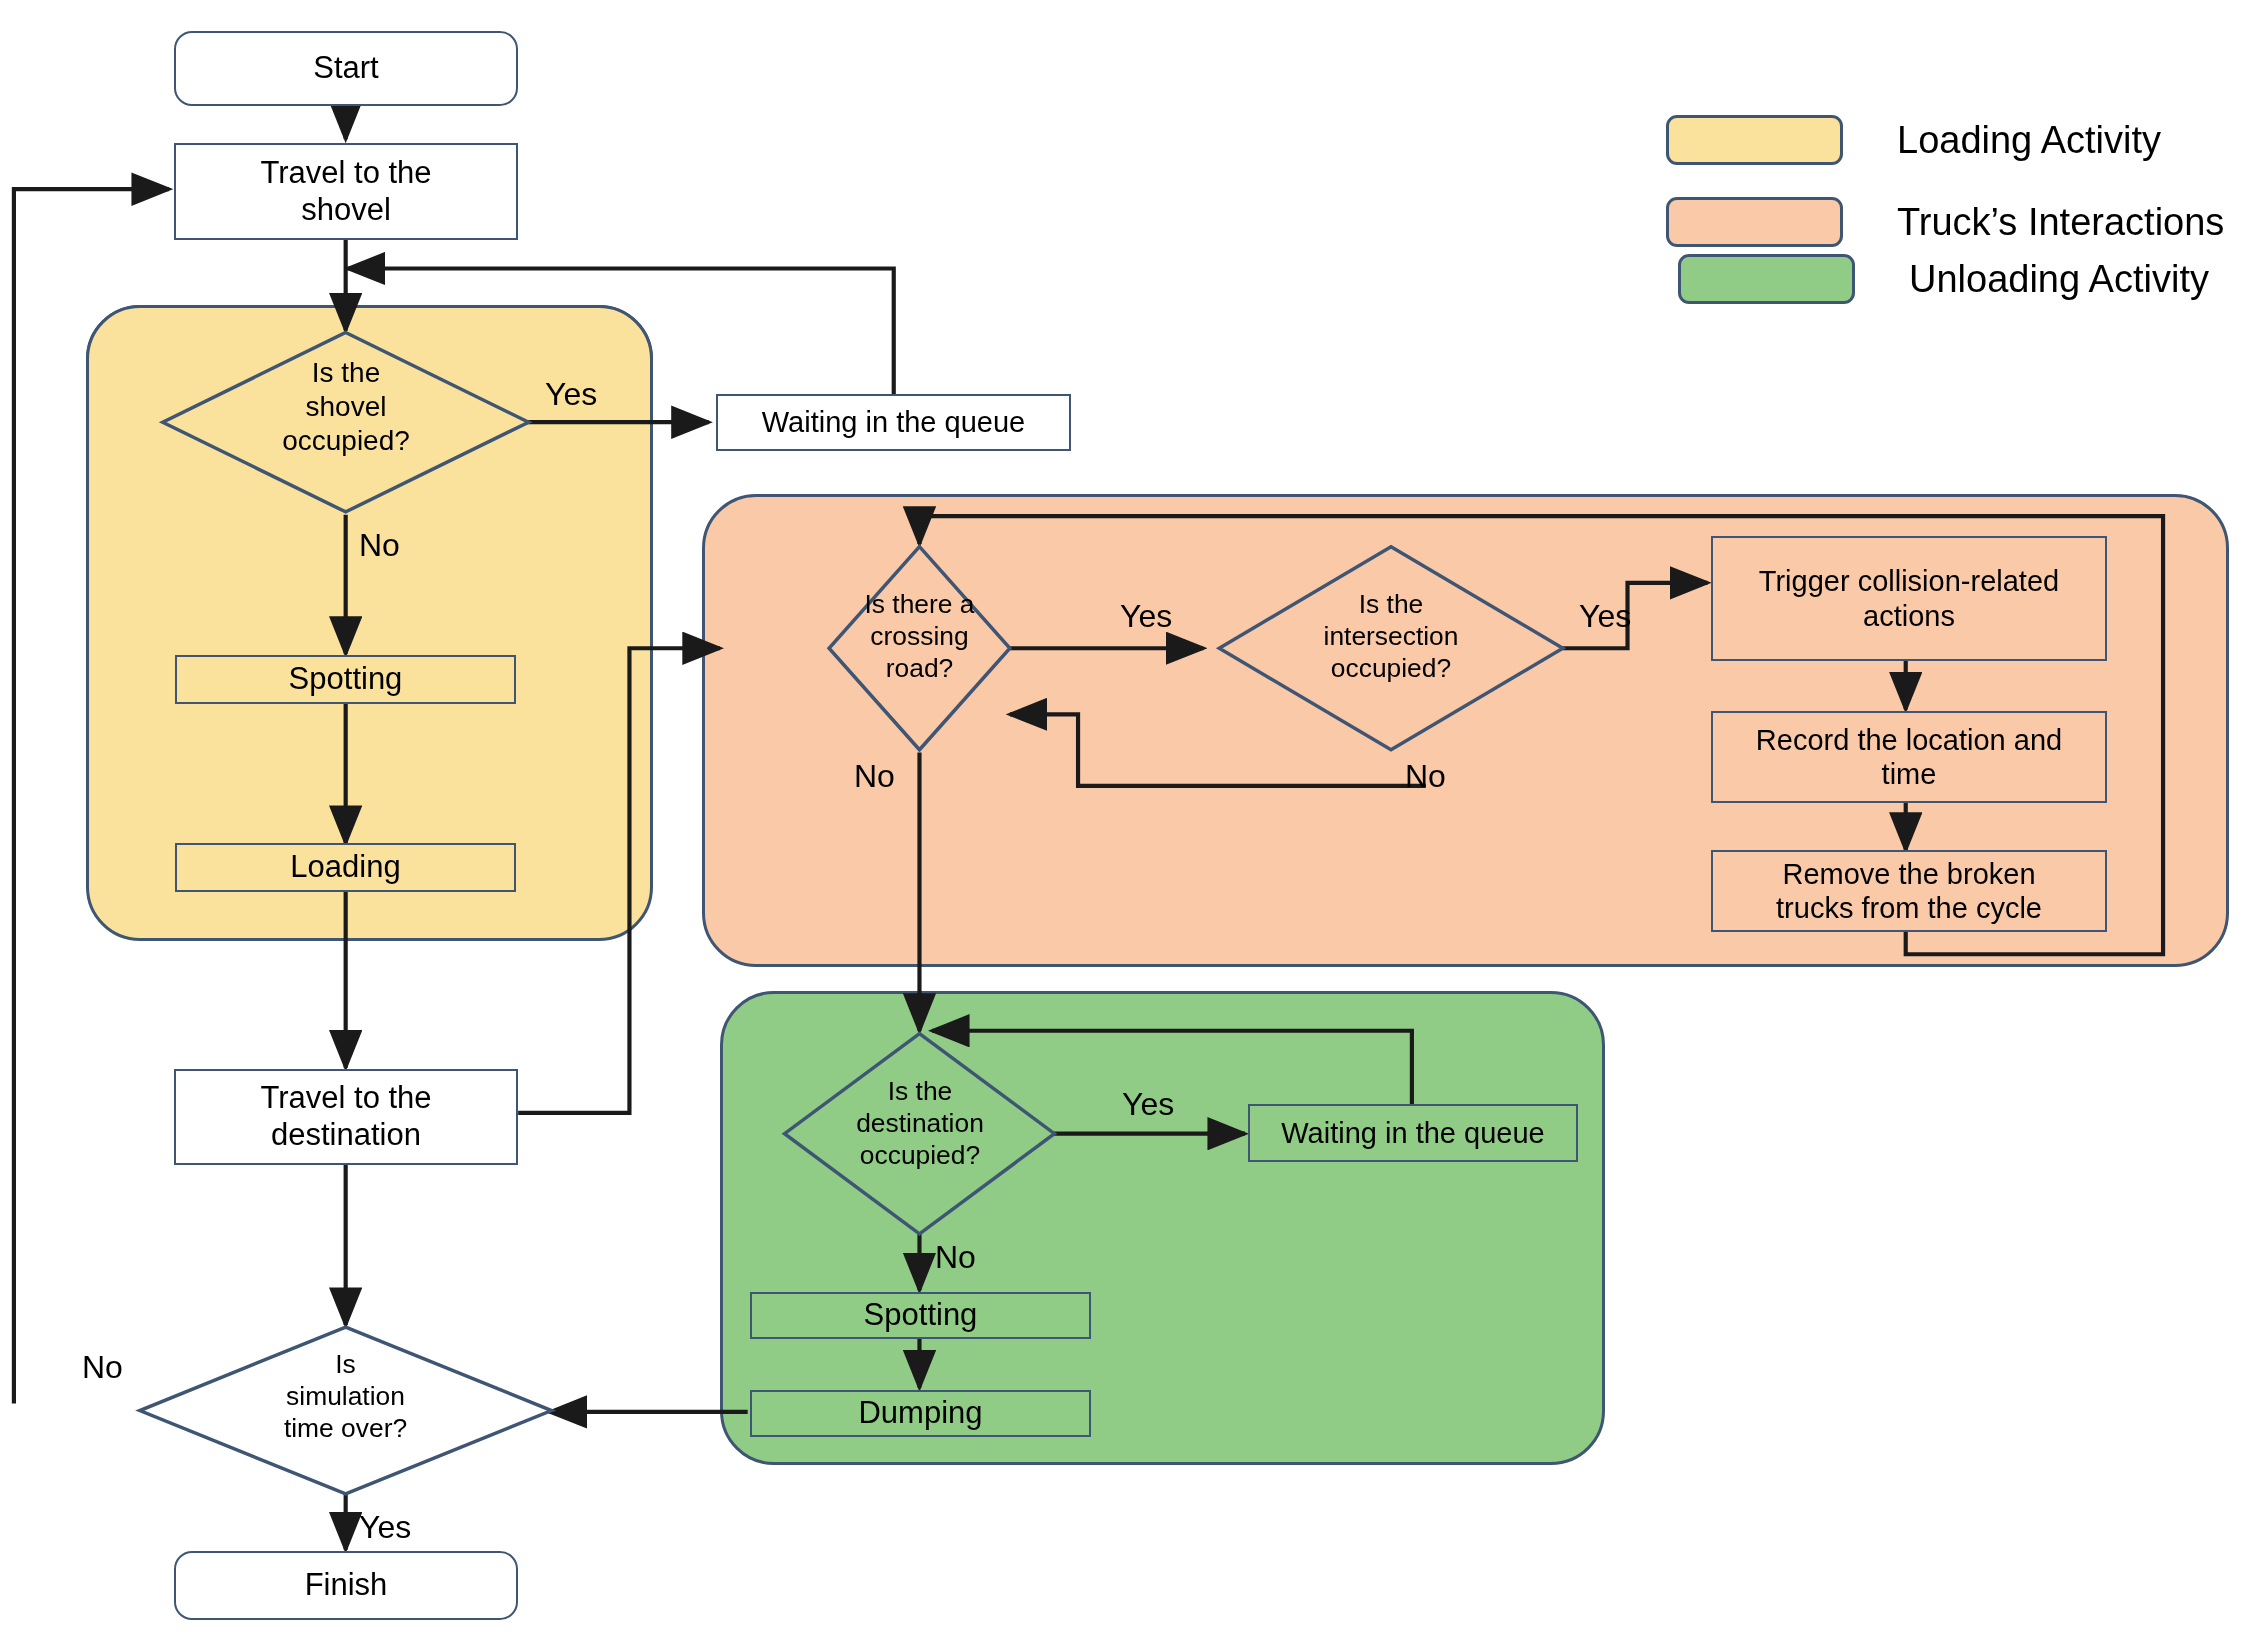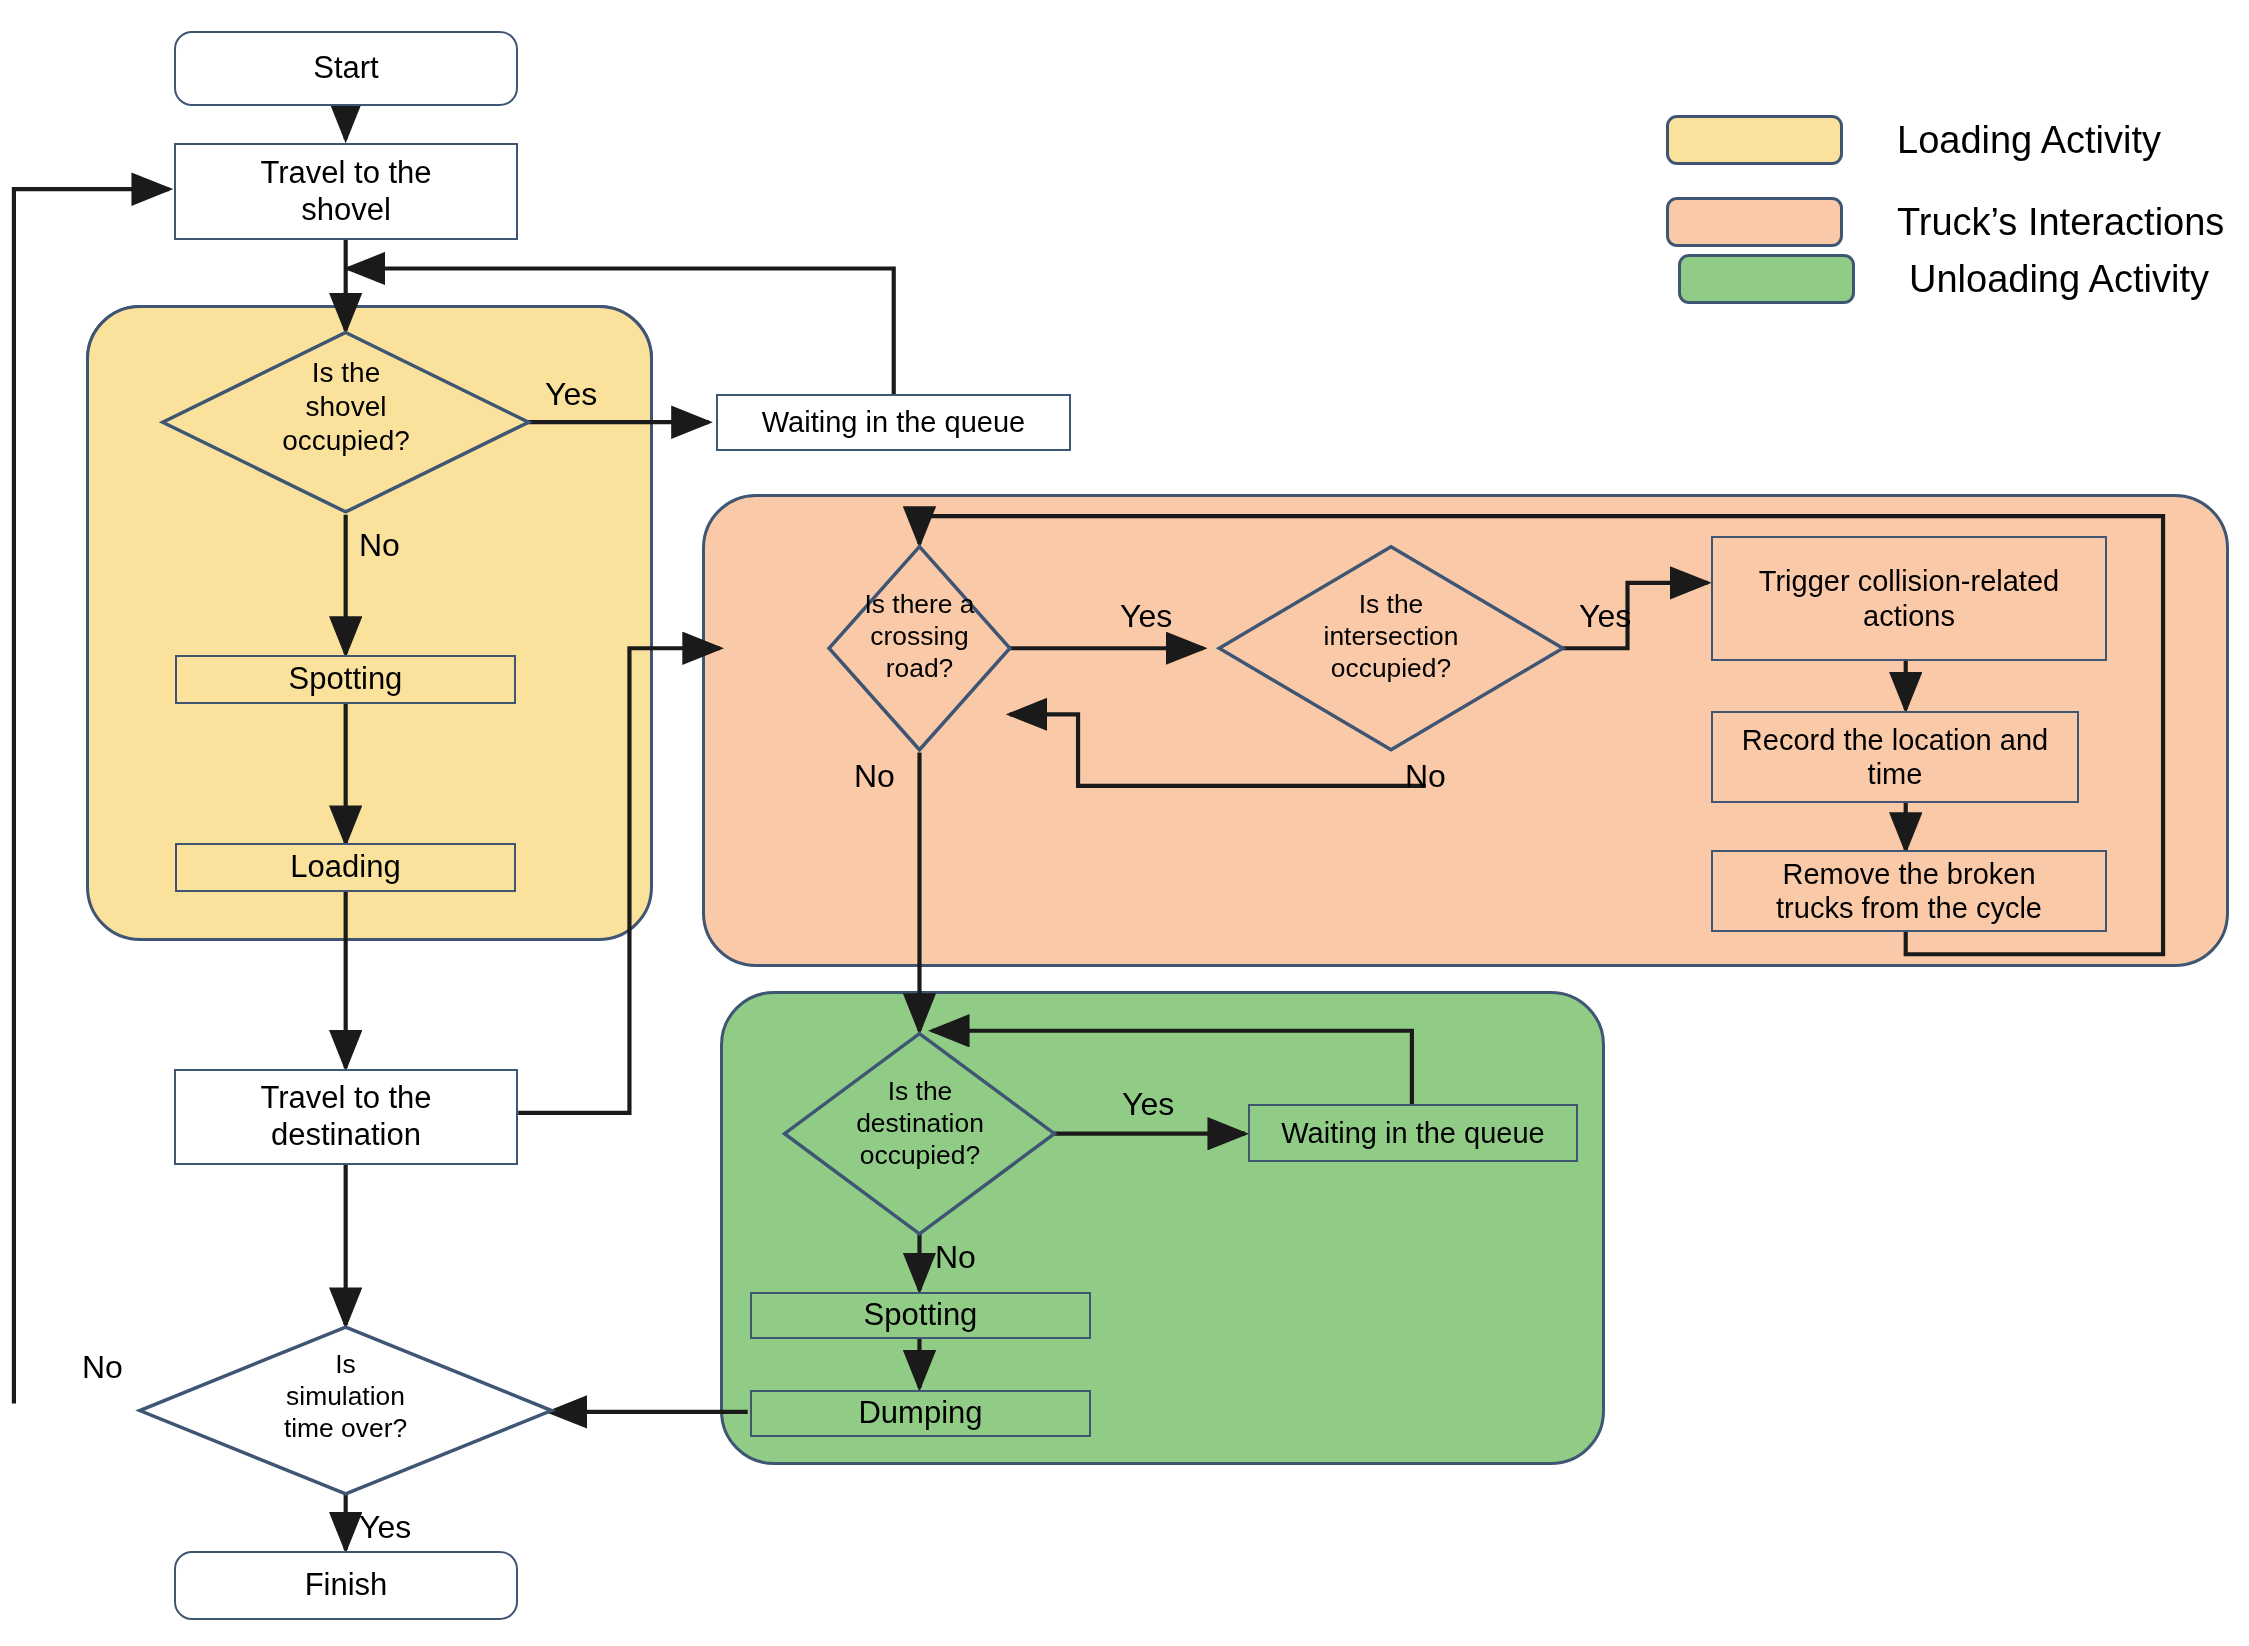--- a/index.html
+++ b/index.html
@@ -211,21 +211,21 @@
     <span style="white-space:pre-line;">Is the
 intersection
 occupied?</span>
   </div>
 
   <div class="node rect on-orange" style="left:1711px; top:536px; width:396px; height:125px; font-size:29px;">
     <span style="white-space:pre-line;">Trigger collision-related
 actions</span>
   </div>
 
-  <div class="node rect on-orange" style="left:1711px; top:711px; width:368px; height:92px; font-size:29px;">
+  <div class="node rect on-orange" style="left:1711px; top:711px; width:396px; height:92px; font-size:29px;">
     <span style="white-space:pre-line;">Record the location and
 time</span>
   </div>
 
   <div class="node rect on-orange" style="left:1711px; top:850px; width:396px; height:82px; font-size:29px;">
     <span style="white-space:pre-line;">Remove the broken
 trucks from the cycle</span>
   </div>
 
   <div class="diamond-label" style="left:786px; top:1075px; width:268px; height:120px; font-size:26.4px;">

